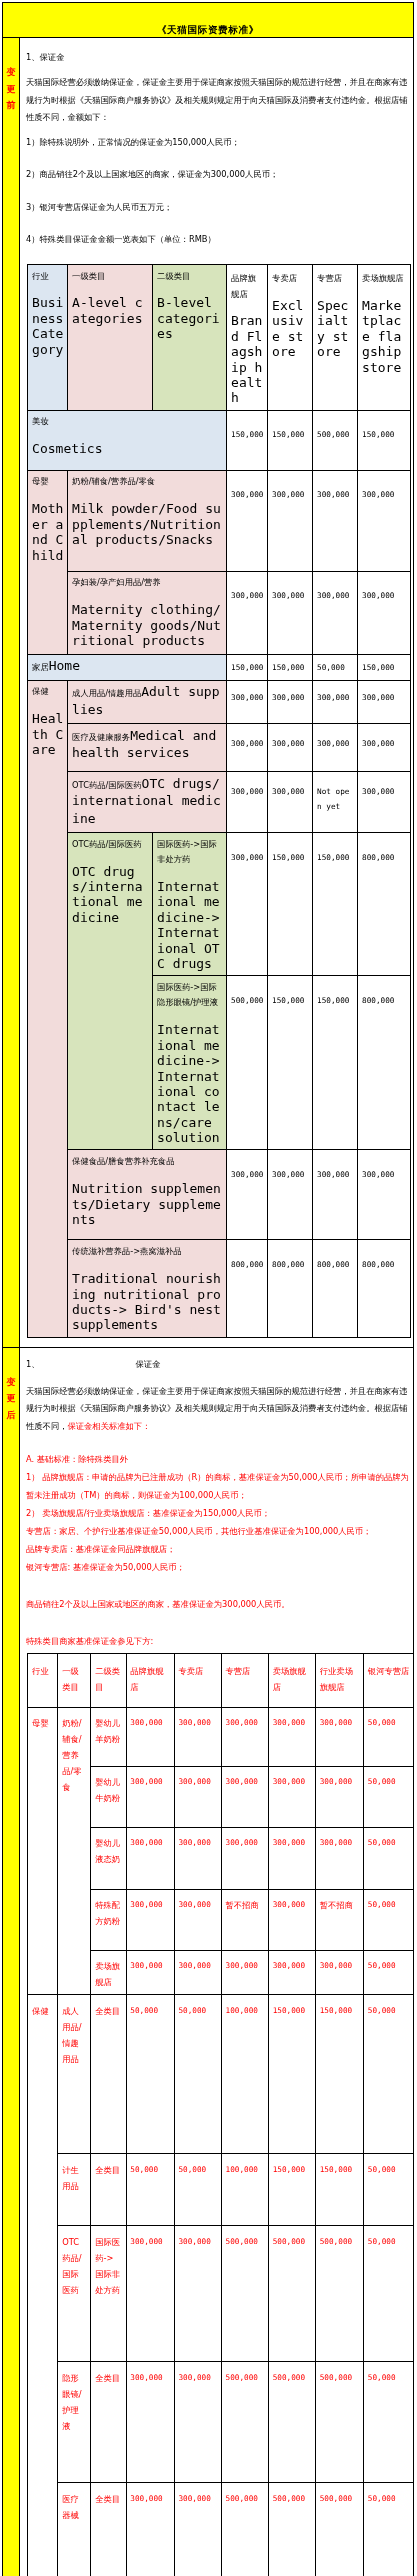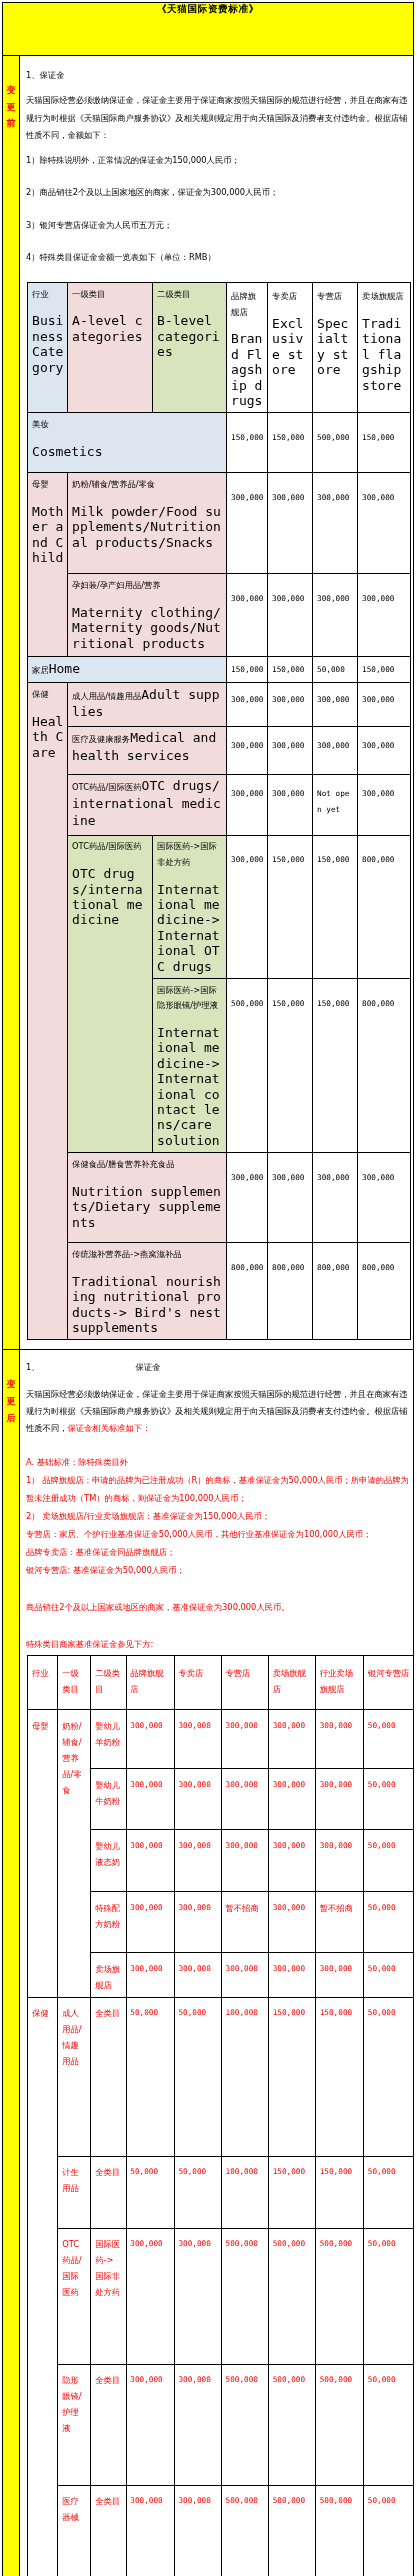--- a/index.html
+++ b/index.html
@@ -1,20 +1,20 @@
 <!DOCTYPE html>
 <html style="font-size:10.3px"><head>
 <meta charset="utf-8">
 <style>
   * { box-sizing: border-box; }
   html,body { margin:0; padding:0; background:#fff; }
   body { width:417px; font-family:"DejaVu Sans", sans-serif; color:#000; }
   .page { margin:1.9px; border:1.3px solid #000; width:412px; background:#fff; }
-  .title-band { background:#FFFF00; border-bottom:1.3px solid #000; height:53px;
-    display:flex; align-items:flex-start; justify-content:center;
+  .title-band { background:#FFFF00; border-bottom:1.3px solid #000; height:35px;
+    display:flex; align-items:flex-end; justify-content:center;
     font-size:9.6px; font-weight:bold; letter-spacing:0.6px; }
   .section { display:flex; align-items:stretch; }
   .section.first { border-bottom:1.3px solid #000; }
   .sidebar { width:17.3px; flex:0 0 17.3px; background:#FFFF00; border-right:1.3px solid #000;
     color:#FF0000; font-weight:bold; font-size:9px; line-height:16.7px;
     text-align:center; padding-top:26px; word-break:break-all; }
   .content { flex:1 1 auto; padding:9px 3.8px 9px 5.8px; font-size:8.3px; }
   .heading { font-size:8.3px; margin:5.1px 0 11.5px 0; }
   .para { line-height:17.3px; margin:0 0 9px 0; }
   .pt { margin:0 0 16.7px 0; line-height:15.4px; }
@@ -75,24 +75,24 @@
           <col style="width:41px">
             <col style="width:45px">
             <col style="width:45px">
             <col style="width:53px">
         </colgroup>
         <tbody>
             <tr class="hdr" style="height:80px">
           <th class="c-blue"><span>行业</span><span class="en blk">Business Category</span></th>
           <th class="c-pink"><span>一级类目</span><span class="en blk">A-level categories</span></th>
           <th class="c-green"><span>二级类目</span><span class="en blk">B-level categories</span></th>
-          <th class="num-h"><span>品牌旗舰店</span><span class="en blk">Brand Flagship drugs</span></th>
+          <th class="num-h"><span>品牌旗舰店</span><span class="en blk">Brand Flagship health</span></th>
           <th class="num-h"><span>专卖店</span><span class="en blk">Exclusive store</span></th>
           <th class="num-h"><span>专营店</span><span class="en blk">Specialty store</span></th>
-          <th class="num-h"><span>卖场旗舰店</span><span class="en blk">Traditional flagship store</span></th>
+          <th class="num-h"><span>卖场旗舰店</span><span class="en blk">Marketplace flagship store</span></th>
         </tr>
         <tr style="height:60px">
           <td colspan="3" class="c-blue"><span>美妆</span><span class="en blk">Cosmetics</span></td>
           <td class="num">150,000</td>
           <td class="num">150,000</td>
           <td class="num">500,000</td>
           <td class="num">150,000</td>
         </tr>
         <tr style="height:101px">
           <td rowspan="2" class="c-pink"><span>母婴</span><span class="en blk">Mother and Child</span></td>

